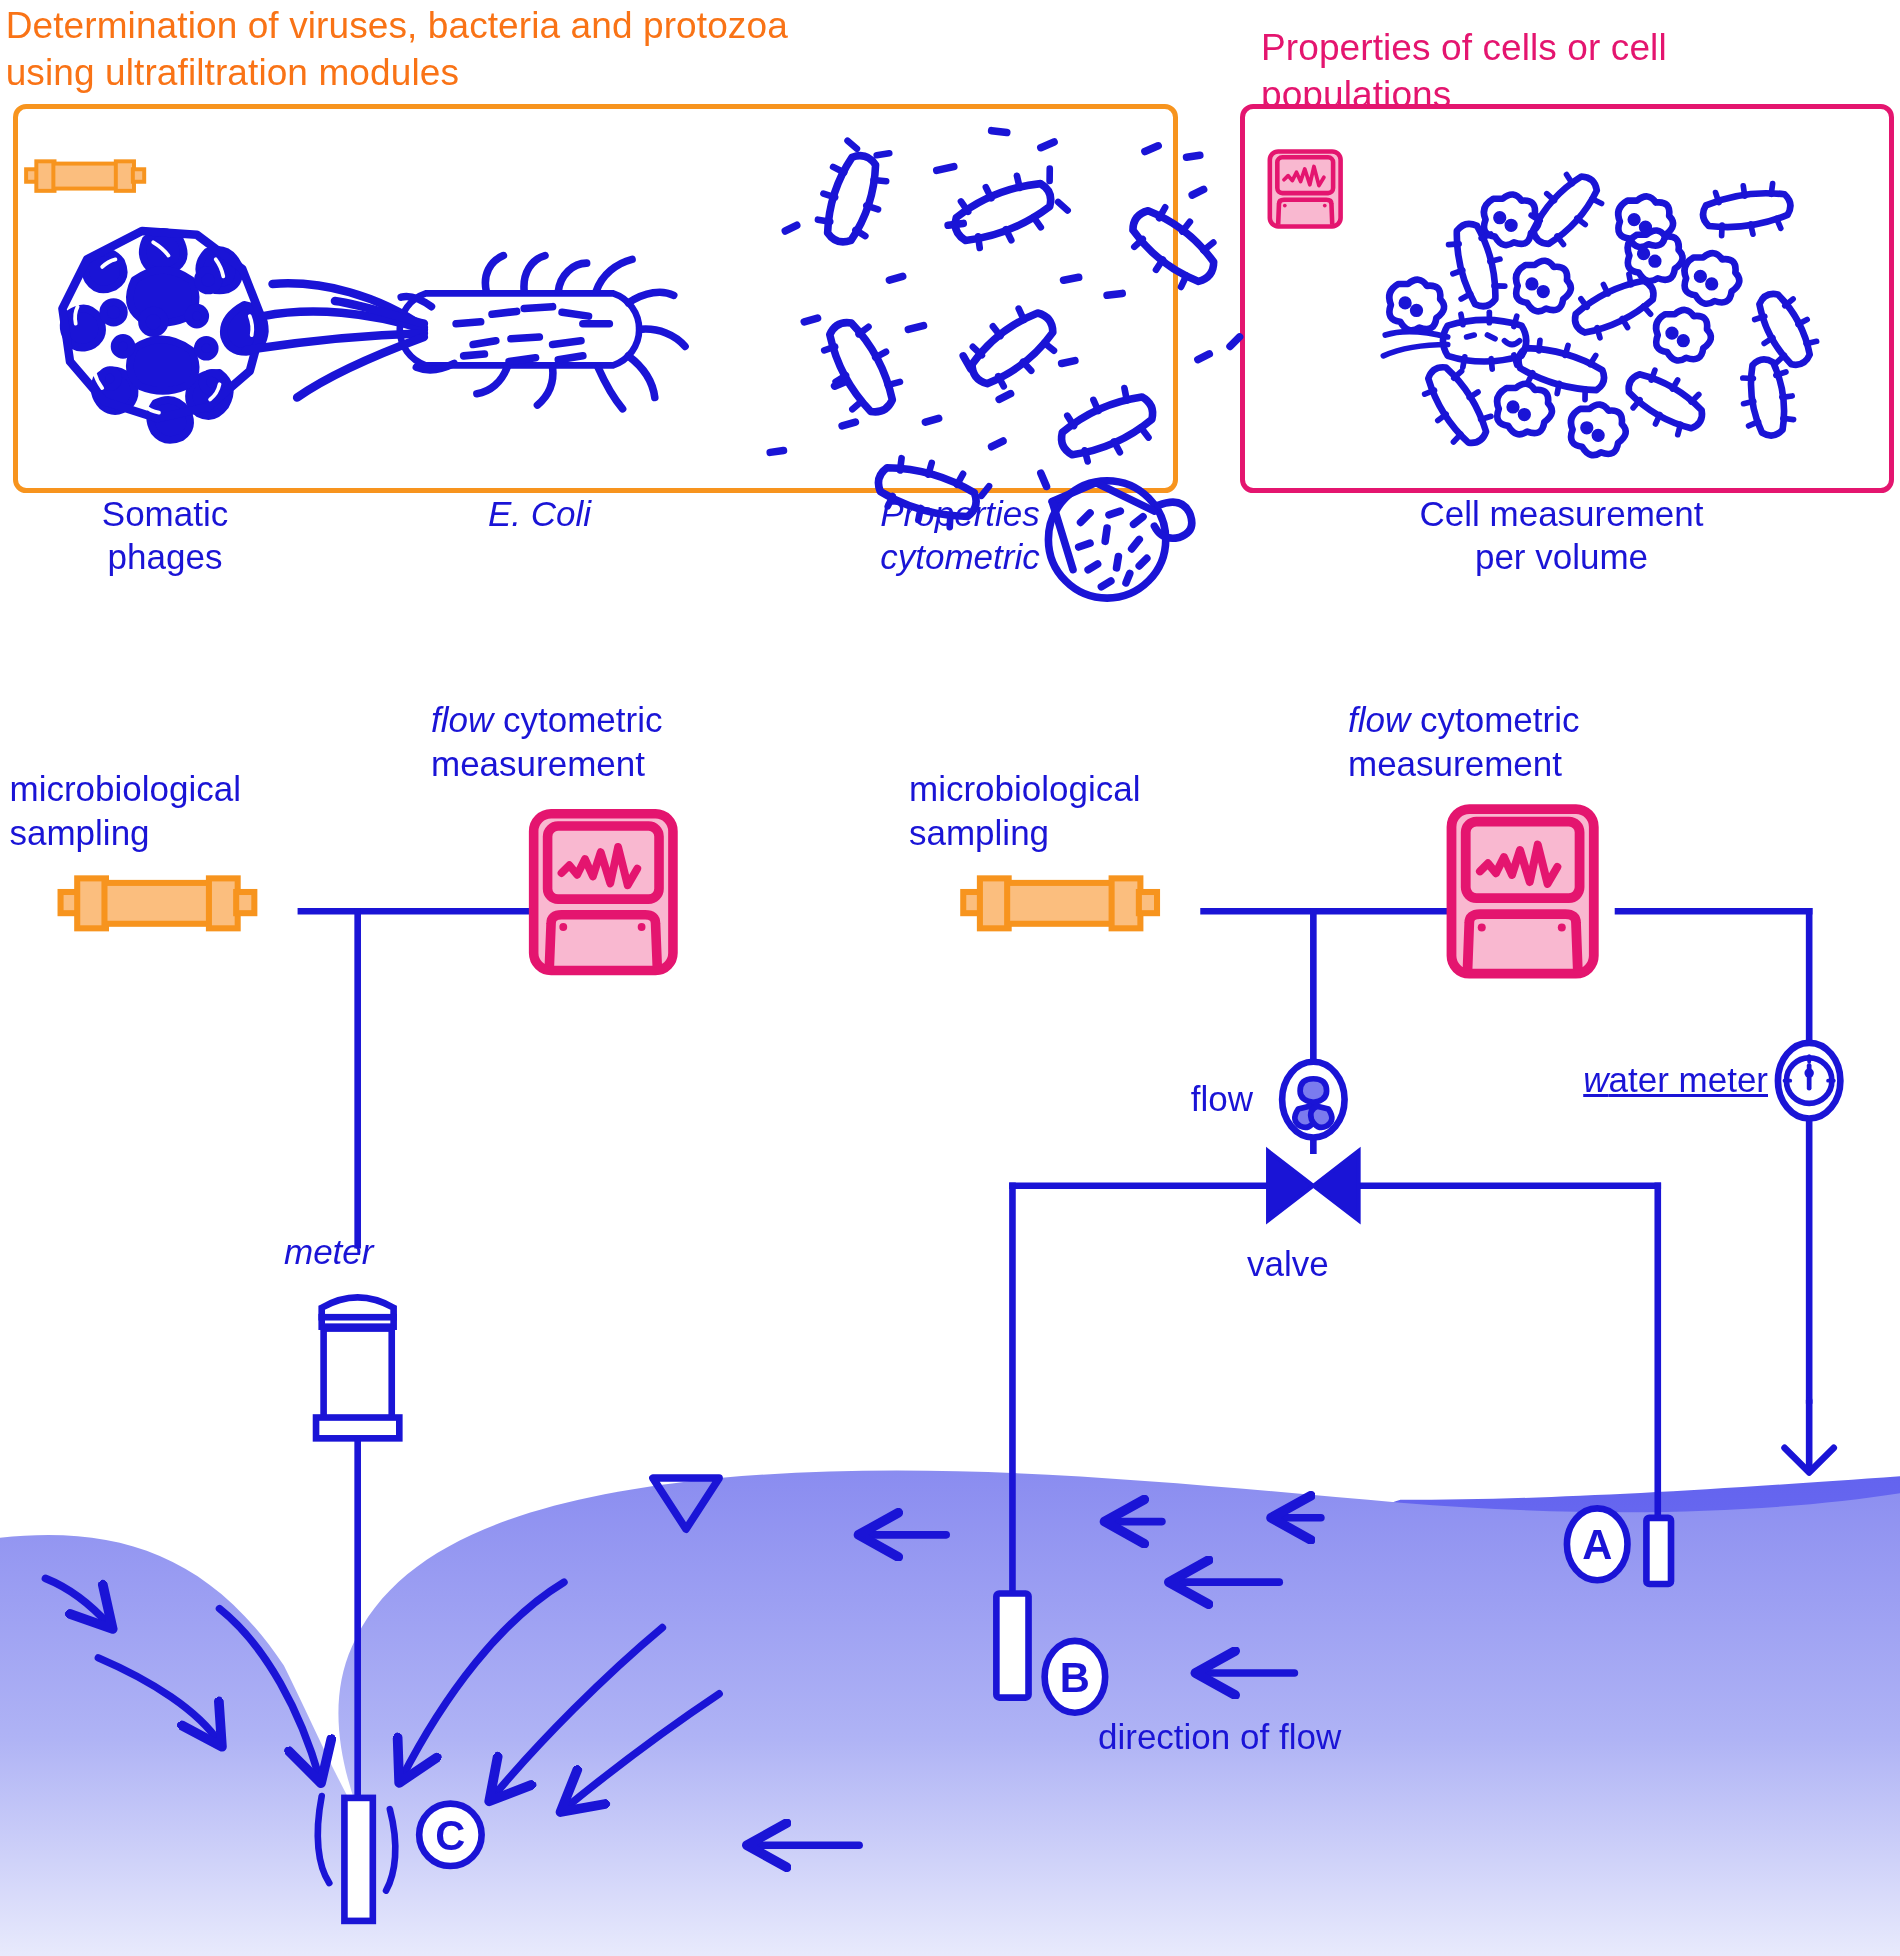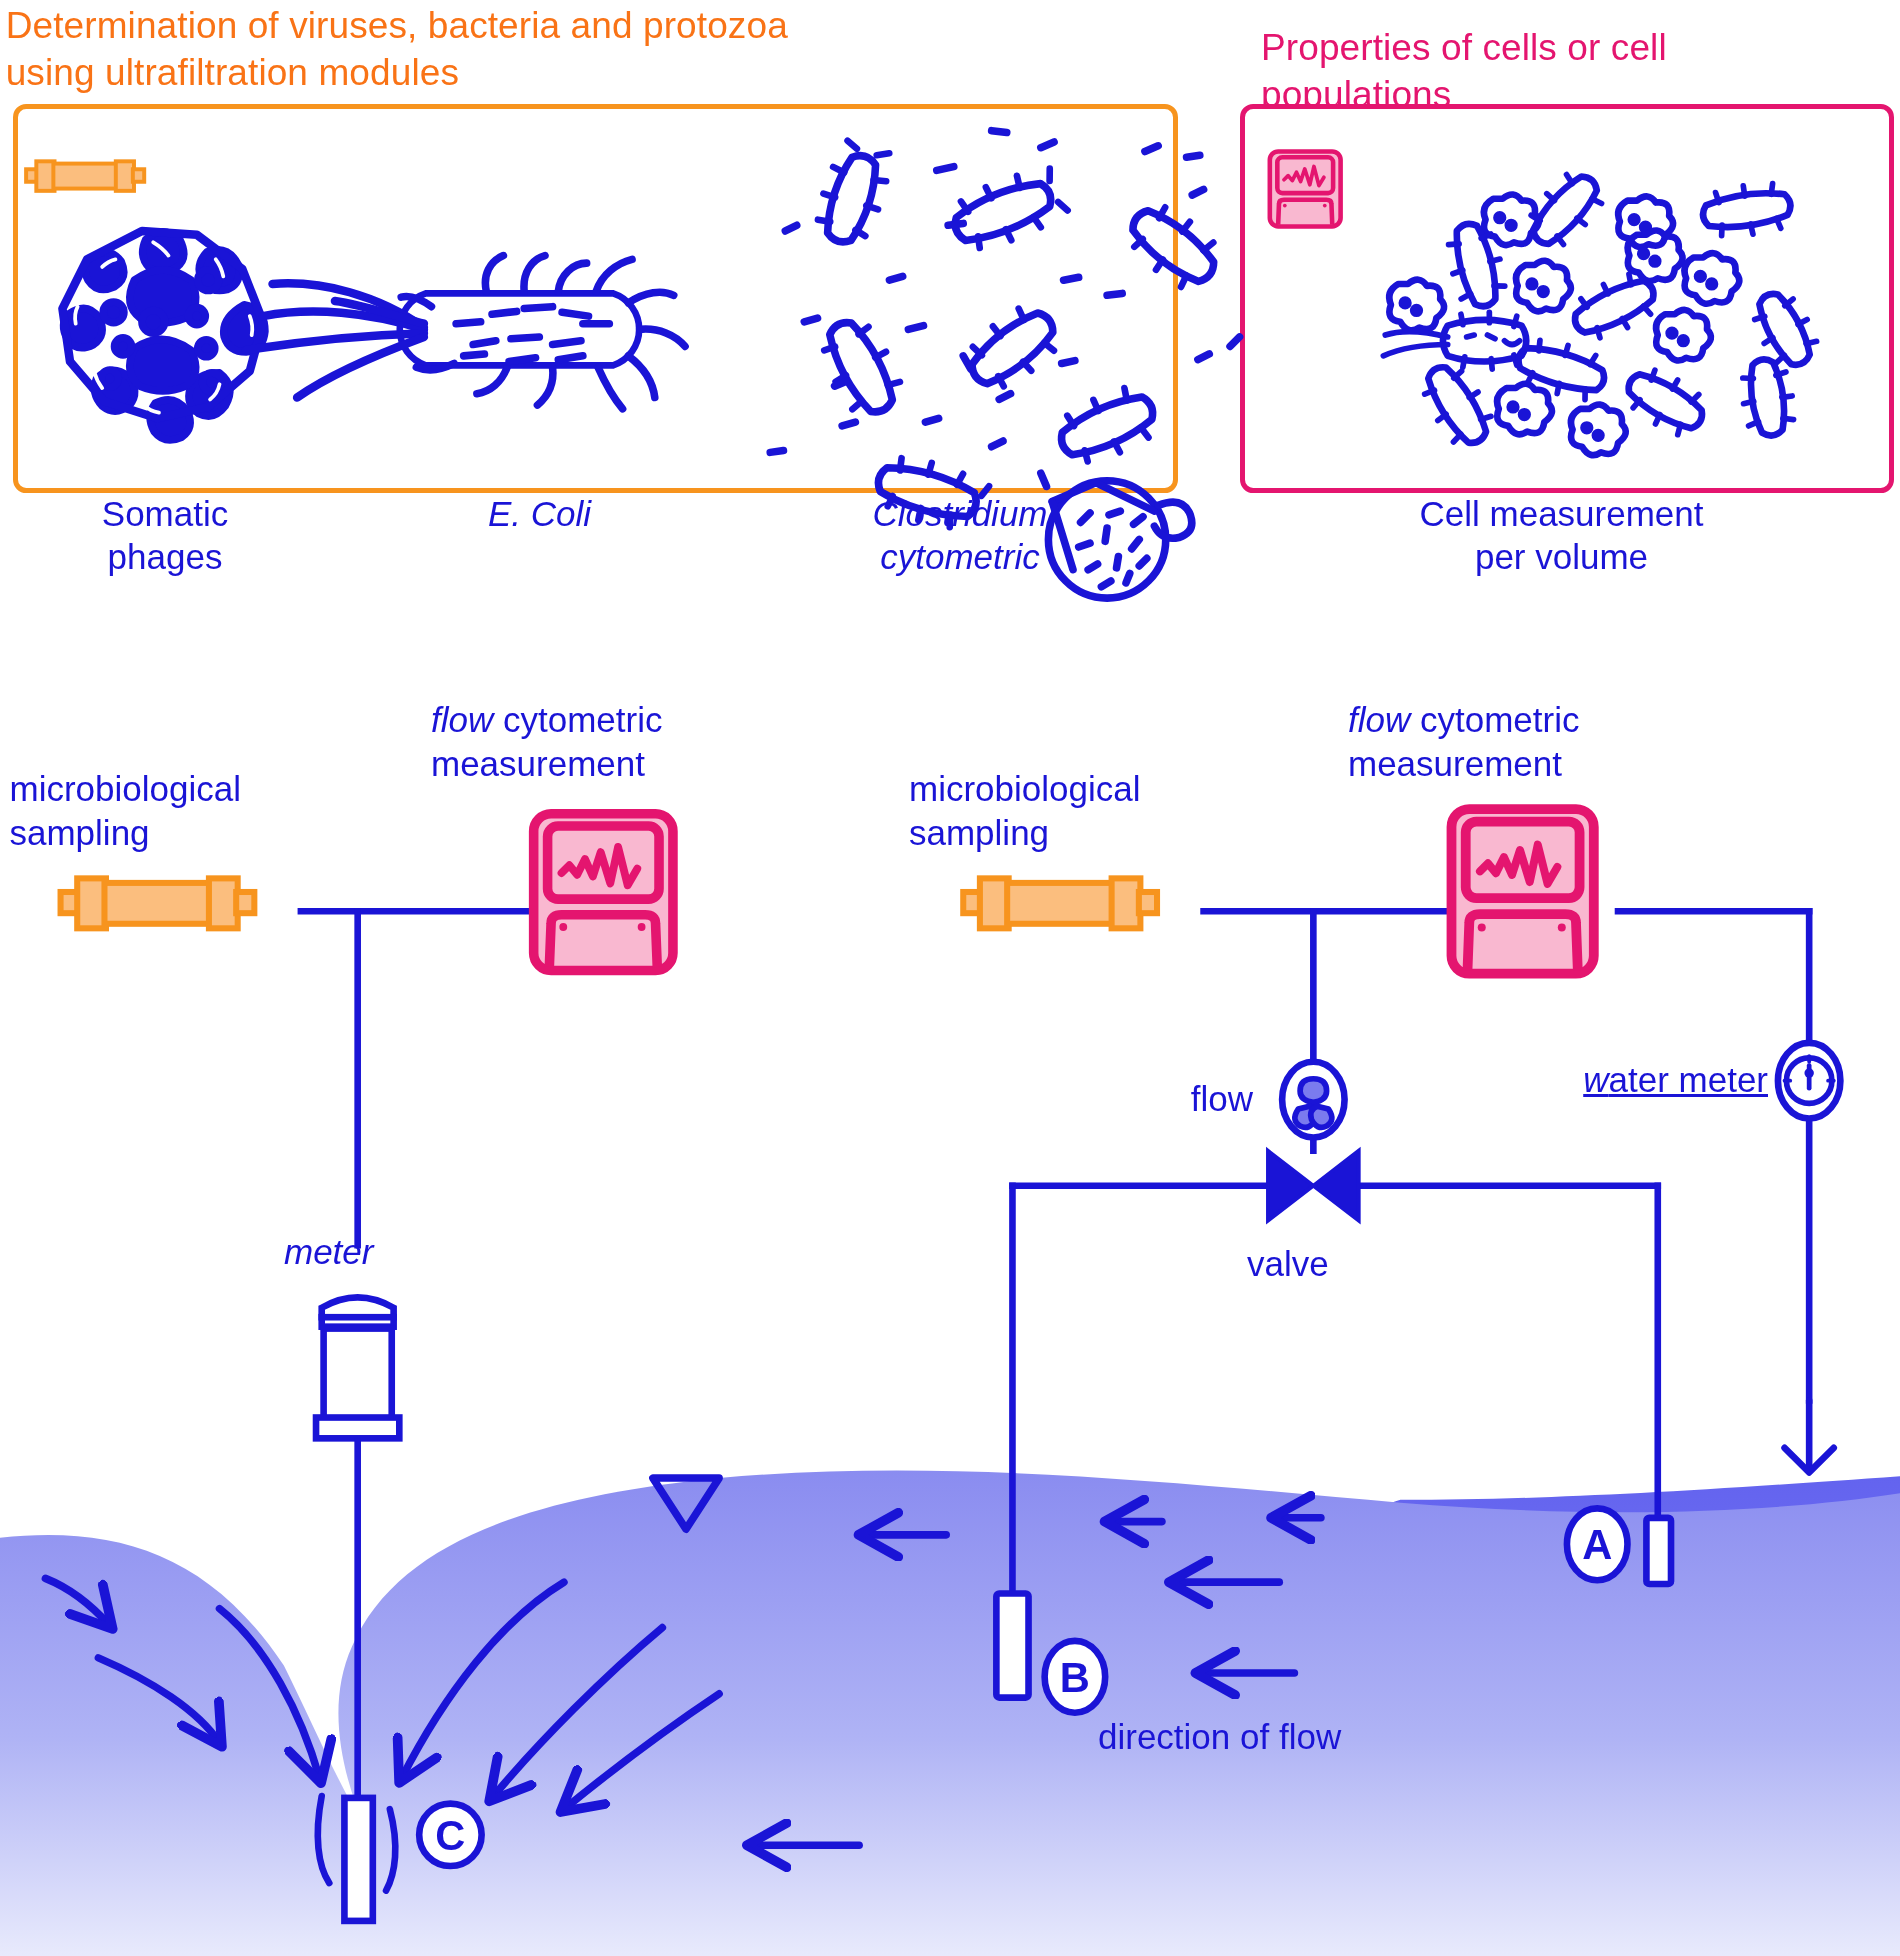--- a/index.html
+++ b/index.html
@@ -623,21 +623,21 @@
   </svg>
 
   <div class="panel-caption" style="left:28px;top:492px;width:274px;">
     <div>Somatic</div>
     <div>phages</div>
   </div>
   <div class="panel-caption ital" style="left:407px;top:492px;width:265px;">
     <div>E. Coli</div>
   </div>
   <div class="panel-caption ital" style="left:785px;top:492px;width:350px;">
-    <div>Clostridium</div>
+    <div>Properties</div>
     <div>cytometric</div>
   </div>
 
   <div class="panel-caption" style="left:1325px;top:492px;width:473px;">
     <div>Cell measurement</div>
     <div>per volume</div>
   </div>
 
   <div class="lbl" style="left:9.5px;top:767px;width:303px;">
     <div>microbiological</div>

